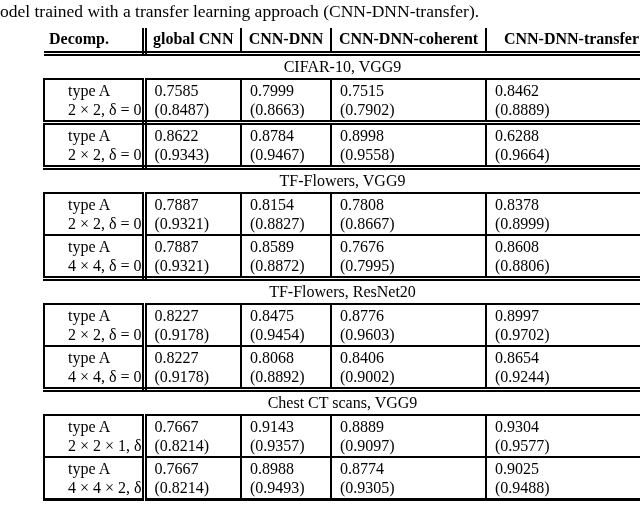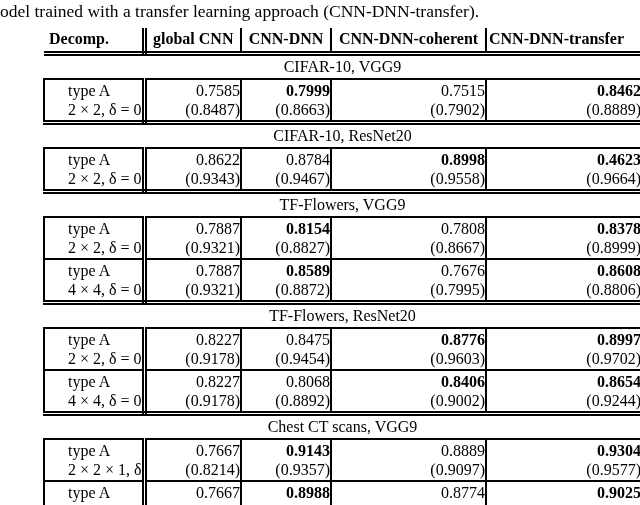--- a/index.html
+++ b/index.html
@@ -33,21 +33,21 @@
   th {
     font-weight: bold;
     line-height: 20px;
     padding: 1px 2px 2px 2px;
     border-bottom: 5px double #000;
     white-space: nowrap;
     overflow: hidden;
   }
   th.col-label { text-align: left; border-right: 5px double #000; padding-left: 5px; margin-top: 46px; }
   th.col-mid   { text-align: center; border-right: 2px solid #000; }
-  th.col-last  { text-align: left; }
+  th.col-last  { text-align: right; }
 
   
   td.section-title {
     font-weight: normal;
     text-align: center;
     line-height: 20px;
     padding: 1px 0;
     border-bottom: 2px solid #000;
     white-space: nowrap;
   }
@@ -55,27 +55,27 @@
   
   td.label-cell {
     border-left: 2px solid #000;
     border-right: 5px double #000;
     text-align: left;
     padding: 1px 1px 1px 23px;
     white-space: nowrap;
     overflow: hidden;
   }
   td.value-cell {
-    text-align: right;
-    padding: 1px 0;
+    text-align: left;
+    padding: 1px 8px;
     white-space: nowrap;
   }
   td.value-cell.mid { border-right: 2px solid #000; }
   .cell-line { line-height: 19px; }
-  .bold { font-weight: bold; margin-left: 29px; }
+  .bold { font-weight: normal; }
 
   tr.row-mid > td     { border-bottom: 2px solid #000; }
   tr.section-end > td { border-bottom: 5px double #000; }
   tr.table-end > td   { border-bottom: 3px solid #000; }
 </style>
 </head>
 <body>
 
 <div class="page">
 
@@ -117,42 +117,39 @@
           </td>
           <td class="value-cell mid">
             <div class="cell-line">0.7515</div>
             <div class="cell-line">(0.7902)</div>
           </td>
           <td class="value-cell">
             <div class="cell-line bold">0.8462</div>
             <div class="cell-line">(0.8889)</div>
           </td>
         </tr>
-        <tr>
-          <td colspan="5" class="section-title">CIFAR-10, ResNet20</td>
-        </tr>
         <tr class="section-end">
           <td class="label-cell">
             <div class="cell-line">type A</div>
             <div class="cell-line">2 × 2,  δ = 0</div>
           </td>
           <td class="value-cell mid">
             <div class="cell-line">0.8622</div>
             <div class="cell-line">(0.9343)</div>
           </td>
           <td class="value-cell mid">
             <div class="cell-line">0.8784</div>
             <div class="cell-line">(0.9467)</div>
           </td>
           <td class="value-cell mid">
             <div class="cell-line bold">0.8998</div>
             <div class="cell-line">(0.9558)</div>
           </td>
           <td class="value-cell">
-            <div class="cell-line bold">0.4623</div>
+            <div class="cell-line bold">0.6288</div>
             <div class="cell-line">(0.9664)</div>
           </td>
         </tr>
         <tr>
           <td colspan="5" class="section-title">TF-Flowers, VGG9</td>
         </tr>
         <tr class="row-mid">
           <td class="label-cell">
             <div class="cell-line">type A</div>
             <div class="cell-line">2 × 2,  δ = 0</div>

